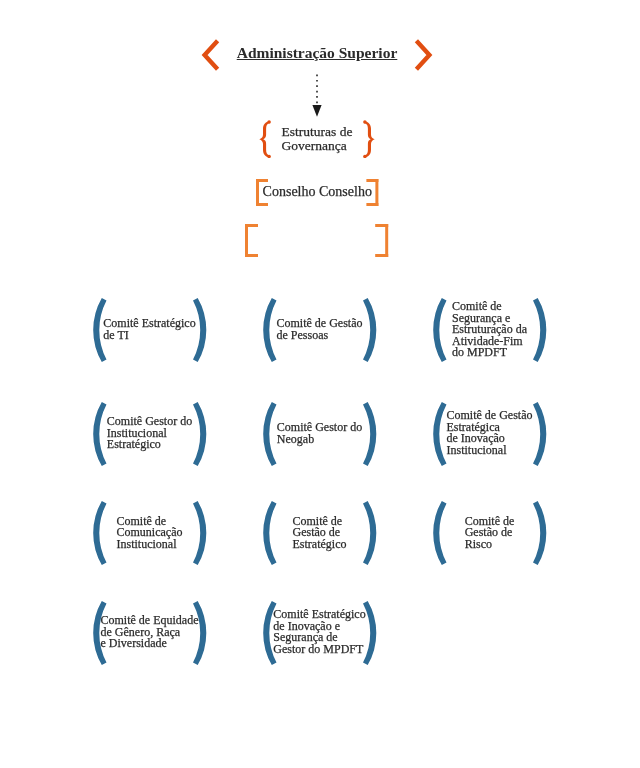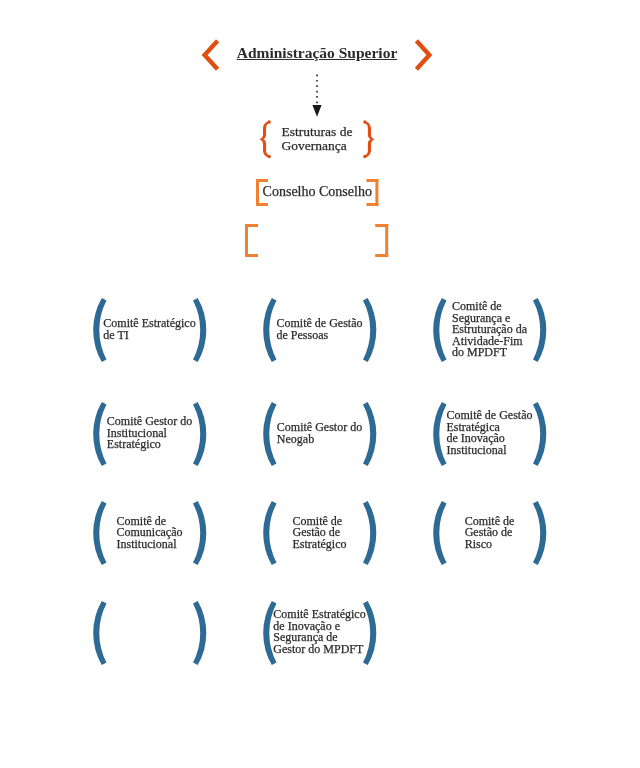--- a/index.html
+++ b/index.html
@@ -252,20 +252,25 @@
         </div>
     <svg class="paren glyph-r" viewBox="0 0 15.5 65">
       <path fill="var(--blue)" d="M9.8,0.4 A64.2,64.2 0 0 0 9.8,64.6 L14.5,62.1 A64.4,64.4 0 0 1 14.5,2.9 Z"></path>
     </svg>
   </div>
 
   <div class="committee node" style="left: 149.5px; top: 632.5px;">
     <svg class="paren glyph-l" viewBox="0 0 15.5 65">
       <path fill="var(--blue)" d="M9.8,0.4 A64.2,64.2 0 0 0 9.8,64.6 L14.5,62.1 A64.4,64.4 0 0 1 14.5,2.9 Z"></path>
     </svg>
+    <div class="ntext heavier">
+          <div>Comitê de Equidade</div>
+          <div>de Gênero, Raça</div>
+          <div>e Diversidade</div>
+        </div>
     <svg class="paren glyph-r" viewBox="0 0 15.5 65">
       <path fill="var(--blue)" d="M9.8,0.4 A64.2,64.2 0 0 0 9.8,64.6 L14.5,62.1 A64.4,64.4 0 0 1 14.5,2.9 Z"></path>
     </svg>
   </div>
 
   <div class="committee node" style="left: 319.5px; top: 632.5px;">
     <svg class="paren glyph-l" viewBox="0 0 15.5 65">
       <path fill="var(--blue)" d="M9.8,0.4 A64.2,64.2 0 0 0 9.8,64.6 L14.5,62.1 A64.4,64.4 0 0 1 14.5,2.9 Z"></path>
     </svg>
     <div class="ntext heavier">

